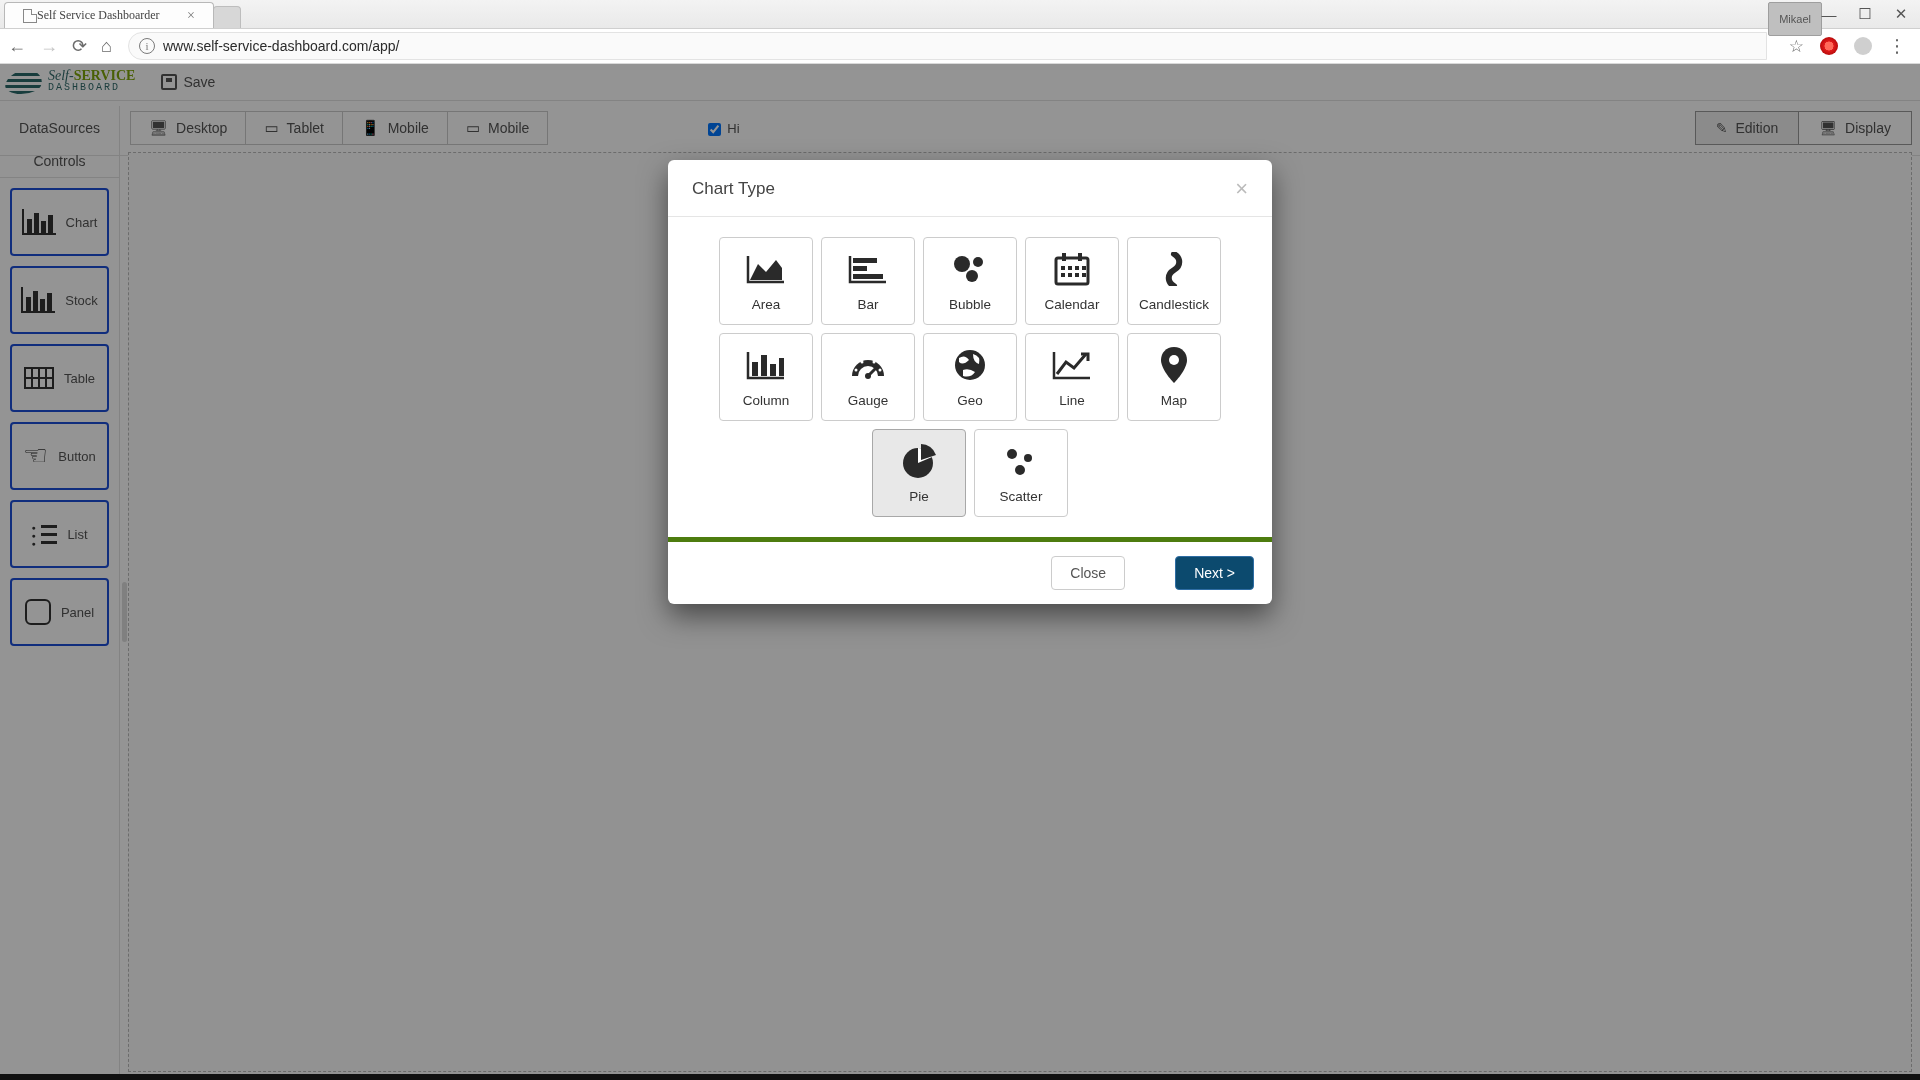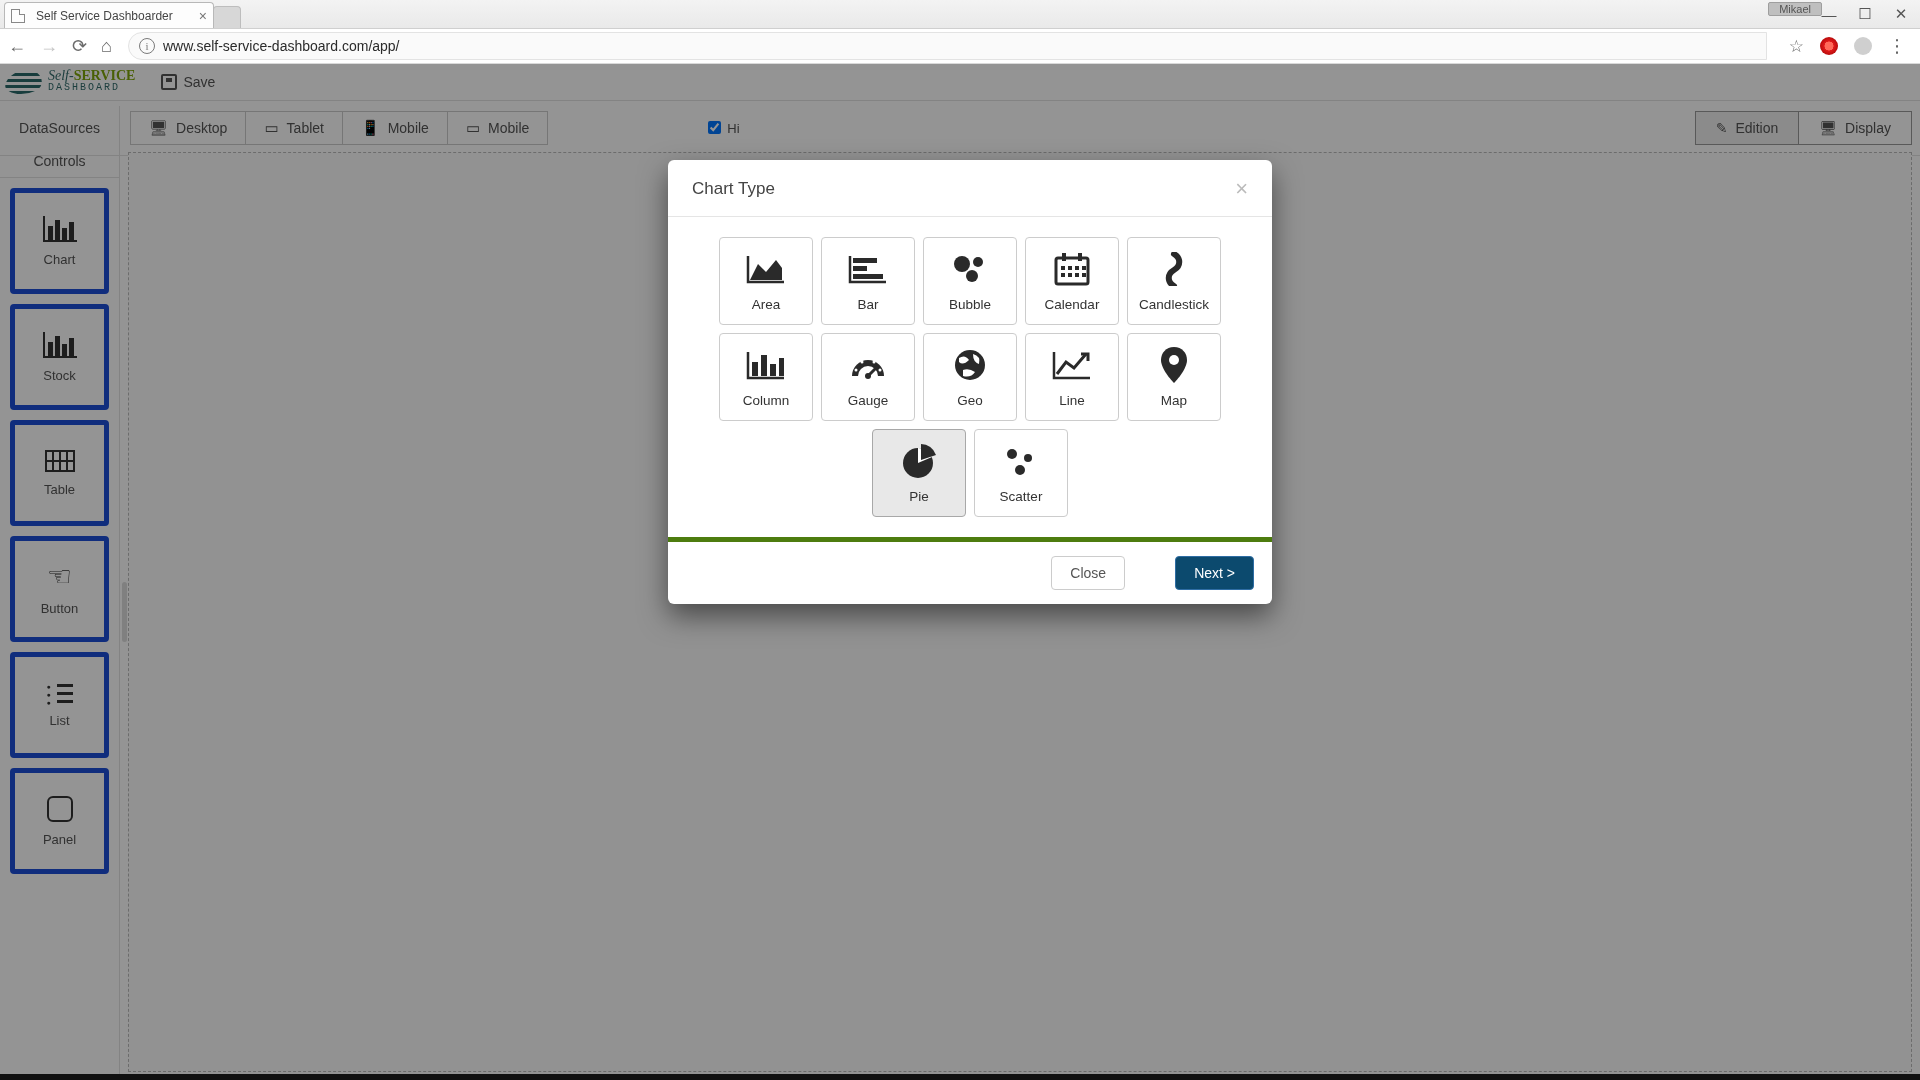--- a/index.html
+++ b/index.html
@@ -1,25 +1,25 @@
 <!DOCTYPE html>
 <html><head>
 <meta charset="utf-8">
 <style>
   * { box-sizing: border-box; margin: 0; padding: 0; }
   html, body { width: 1920px; height: 1080px; font-family: "Segoe UI", Arial, sans-serif; overflow: hidden; background:#fff; }
   
   .chrome-top { height: 28px; background: linear-gradient(#f3f3f3,#e9e9e9); display:flex; align-items:flex-end; position:relative; }
   .tab-strip { display:flex; align-items:flex-end; height:28px; padding-left:4px; gap:0; }
-  .chrome-tab { height:26px; min-width:210px; background:#fdfdfd; border:1px solid #b8b8b8; border-bottom:none; border-radius:4px 4px 0 0; display:flex; align-items:center; padding:0 6px; font-size:12px; color:#444; gap:11px; z-index:2; }
+  .chrome-tab { height:26px; min-width:210px; background:#fdfdfd; border:1px solid #b8b8b8; border-bottom:none; border-radius:4px 4px 0 0; display:flex; align-items:center; padding:0 18px; font-size:12px; color:#444; gap:0; z-index:2;font-family:Liberation Serif, serif; }
   .chrome-tab .page-ico { width:14px; height:14px; border:1px solid #888; position:relative; }
   .chrome-tab .page-ico::after { content:""; position:absolute; right:-1px; top:-1px; width:5px; height:5px; background:#fdfdfd; border-left:1px solid #888; border-bottom:1px solid #888; }
   .chrome-tab .tab-close { margin-left:auto; color:#777; font-size:14px; line-height:1; }
   .tab-ghost { height:22px; width:28px; background:#d7d7d7; border:1px solid #bdbdbd; border-bottom:none; border-radius:4px 4px 0 0; margin-left:-1px; z-index:1; }
-  .chrome-user { position:absolute; right:98px; top:2px; background:#bfbfbf; border:1px solid #9e9e9e; padding:0 10px; font-size:11px; color:#555; border-radius:2px; }
+  .chrome-user { position:absolute; right:98px; top:2px; background:#bfbfbf; border:1px solid #9e9e9e; padding:10px 10px; font-size:11px; color:#555; border-radius:2px; }
   .chrome-win { position:absolute; right:6px; top:0; display:flex; gap:18px; align-items:center; height:28px; padding:0 4px; }
   .chrome-win span { font-size:15px; color:#555; display:inline-flex; align-items:center; justify-content:center; width:18px; height:18px;}
   .nav-bar { height:36px; border-top:1px solid #cfcfcf; border-bottom:1px solid #d9d9d9; display:flex; align-items:center; padding:0 8px; gap:16px; background:#fff; }
   .nav-icons { display:flex; gap:14px; align-items:center; }
   .nav-icons span { color:#6b6b6b; font-size:18px; line-height:1; }
   .nav-icons .fwd { color:#c3c3c3; }
   .addr { flex:1; display:flex; align-items:center; border:1px solid #e3e3e3; border-radius:18px 0 0 18px; height:28px; padding:0 10px; gap:8px; background:#fafafa; }
   .addr .info { width:16px; height:16px; border:1px solid #7a7a7a; border-radius:50%; display:flex; align-items:center; justify-content:center; font-size:11px; color:#7a7a7a; font-family:serif; }
   .addr-text { font-size:14px; color:#2b2b2b; }
   .addr-right { display:flex; gap:16px; align-items:center; padding:0 6px; }
@@ -42,31 +42,31 @@
   .save-btn { display:flex; align-items:flex-start; gap:6px; font-size:14px; color:#555; padding:4px 8px; }
   .save-ico { width:16px; height:16px; border:2px solid #555; border-radius:2px; position:relative; }
   .save-ico::after{ content:""; position:absolute; left:3px; top:2px; width:6px; height:4px; background:#555; }
 
   .toolbar-row { height:56px; display:flex; align-items:center; border-top:1px solid #e2e2e2; border-bottom:1px solid #e2e2e2; }
   .sidebar-head { width:120px; height:44px; display:flex; align-items:center; justify-content:center; font-size:14px; color:#555; border-right:1px solid #e2e2e2;}
   .device-tabs { display:flex; border:1px solid #ccc; height:34px; margin-left:10px; }
   .device-tab { padding:0 18px; display:flex; align-items:center; gap:8px; font-size:14px; color:#555; border-right:1px solid #ccc; }
   .device-tab:last-child { border-right:none; }
   .dev-ico { font-size:15px; }
-  .hide-check { margin-left:auto; display:flex; align-items:flex-start; gap:6px; font-size:13px; color:#555; }
+  .hide-check { margin-left:auto; display:flex; align-items:flex-end; gap:6px; font-size:13px; color:#555; }
   .mode-tabs { margin-left:auto; display:flex; border:1px solid #999; height:34px; margin-right:8px;}
   .mode-tab { padding:0 20px; display:flex; align-items:center; gap:8px; font-size:14px; color:#555; }
   .mode-tab.active { background:#efefef; }
   .mode-tab + .mode-tab { border-left:1px solid #999; }
 
   .body-row { position:absolute; left:0; top:80px; right:0; bottom:0; display:flex; }
   .sidebar { width:120px; border-right:1px solid #e2e2e2; }
   .controls-head { height:34px; display:flex; align-items:center; justify-content:center; font-size:14px; border-bottom:1px solid #e2e2e2; color:#555; }
   .ctrl-list { padding:10px; display:flex; flex-direction:column; gap:10px; }
-  .ctrl-item { border:5px solid #1d4ed8; border-radius:4px; height:106px; display:flex; flex-direction:column; align-items:center; justify-content:center; gap:10px; font-size:13px; color:#555; }
+  .ctrl-item { border:2px solid #1d4ed8; border-radius:4px; height:68px; display:flex; flex-direction:row; align-items:center; justify-content:center; gap:10px; font-size:13px; color:#555; }
   .ctrl-ico { font-size:28px; color:#333; line-height:1; }
   .hand-ico { display:inline-block; transform:scaleX(-1); }
   .grid-ico { width:30px; height:22px; border:2px solid #333; position:relative; }
   .grid-ico::before,.grid-ico::after{content:""; position:absolute; background:#333;}
   .grid-ico::before{left:50%; top:0; bottom:0; width:2px; transform:translateX(-50%); box-shadow: -7px 0 #333, 7px 0 #333;}
   .grid-ico .hline{position:absolute; left:0; right:0; top:50%; height:2px; background:#333; transform:translateY(-50%);}
   .panel-ico { width:26px; height:26px; border:2.5px solid #333; border-radius:6px; }
   .list-ico { width:26px; height:20px; position:relative; }
   .list-ico::before{ content:"●\A●\A●"; white-space:pre; position:absolute; left:0; font-size:7px; line-height:8px; color:#333;}
   .list-ico::after{ content:""; position:absolute; left:10px; right:0; top:1px; height:3px; background:#333; box-shadow:0 8px #333, 0 16px #333; }

